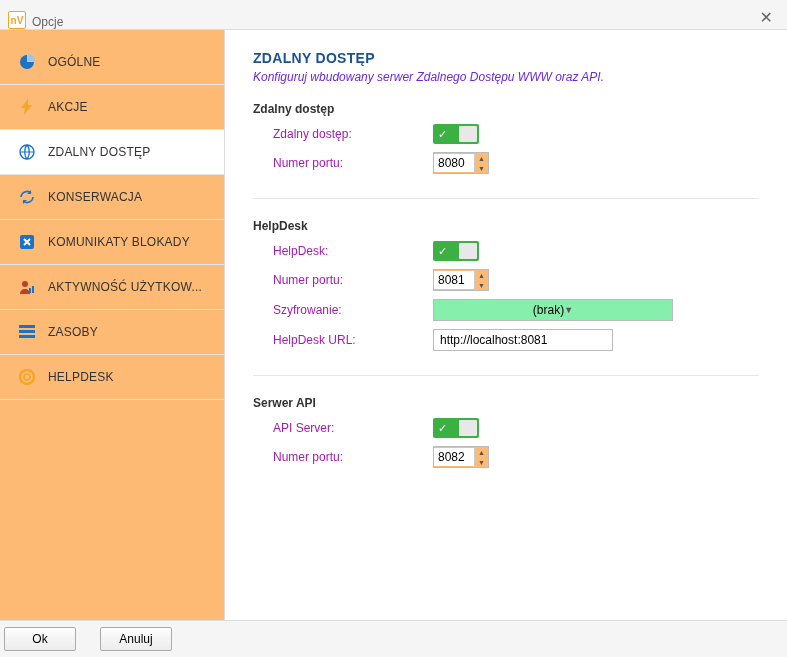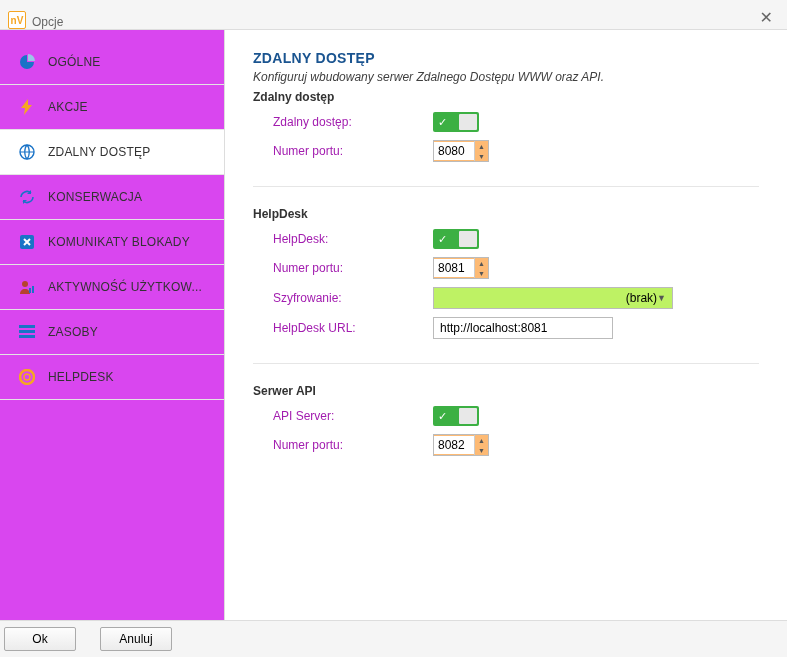--- a/index.html
+++ b/index.html
@@ -7,48 +7,48 @@
   
   .window { width: 787px; height: 657px; background: #fff; position: relative; }
   
   .titlebar { height: 30px; background: #f5f5f5; border-bottom: 1px solid #ddd; display: flex; align-items: flex-end; padding: 0 8px; }
   .titlebar .app-icon { width: 18px; height: 18px; border: 1px solid #f5a623; background: #fff; display: flex; align-items: center; justify-content: center; font-size: 10px; color: #f5a623; font-weight: bold; border-radius: 2px; }
   .titlebar .title { margin-left: 6px; color: #666; font-size: 12px; }
   .titlebar .close { margin-left: auto; font-size: 16px; color: #666; cursor: pointer; padding: 2px 6px; }
   
   .body { display: flex; height: 590px; }
   
-  .sidebar { width: 225px; background: #d946ef; border-right: 1px solid #ddd; padding-top: 10px; }
+  .sidebar { width: 225px; background: #fdba74; border-right: 1px solid #ddd; padding-top: 10px; }
   .sidebar-item { display: flex; align-items: center; height: 45px; padding: 0 16px; cursor: pointer; font-size: 12px; color: #333; border-bottom: 1px solid #e4e4e4; }
   .sidebar-item.active { background: #fff; font-weight: normal; }
   .sidebar-item .icon { width: 22px; height: 16px; display: inline-flex; align-items: center; justify-content: center; margin-right: 10px; }
   .sidebar-item .label { text-transform: uppercase; letter-spacing: 0.2px; }
   
   .content { flex: 1; background: #fff; padding: 20px 28px; overflow: auto; }
   .page-title { font-size: 14px; font-weight: bold; color: #1a5490; margin-bottom: 4px; letter-spacing: 0.3px; }
-  .page-subtitle { font-size: 12px; color: #404040; font-style: italic; margin-bottom: 6px; }
+  .page-subtitle { font-size: 12px; color: #6d28d9; font-style: italic; margin-bottom: 18px; }
   
   .section { margin-bottom: 20px; padding-bottom: 16px; border-bottom: 1px solid #e6e6e6; }
   .section:last-child { border-bottom: none; }
   .section-title { font-weight: bold; font-size: 12px; color: #333; margin-bottom: 8px; }
   
   .form-row { display: flex; align-items: center; margin-bottom: 8px; padding-left: 20px; }
   .form-label { width: 160px; font-size: 12px; color: #a21caf; }
   .form-control { }
   
   .toggle { width: 46px; height: 20px; background: #3cb043; border-radius: 2px; display: inline-flex; align-items: center; position: relative; cursor: pointer; }
   .toggle .check { color: #fff; font-size: 11px; margin-left: 5px; }
   .toggle .knob { position: absolute; right: 2px; top: 2px; width: 18px; height: 16px; background: #e8e8e8; border-radius: 1px; }
   
   .spinner { display: inline-flex; align-items: center; border: 1px solid #bbb; background: #fdba74; height: 22px; }
   .spinner input { border: none; width: 40px; padding: 2px 4px; font-size: 12px; outline: none; }
   .spinner .arrows { width: 14px; display: flex; flex-direction: column; border-left: 1px solid #ccc; height: 100%; }
   .spinner .arrow { flex: 1; font-size: 7px; display: flex; align-items: center; justify-content: center; cursor: pointer; color: #555; line-height: 1; }
   
-  .select { display: inline-flex; align-items: center; justify-content: flex-end; border: 1px solid #bbb; background: #bef264; height: 22px; width: 240px; padding: 0 6px; cursor: pointer; font-size: 12px; }
+  .select { display: inline-flex; align-items: center; justify-content: center; border: 1px solid #bbb; background: #86efac; height: 22px; width: 240px; padding: 0 6px; cursor: pointer; font-size: 12px; }
   .select .chev { font-size: 9px; color: #555; }
   
   .textfield { border: 1px solid #bbb; background: #fff; height: 22px; width: 180px; padding: 2px 6px; font-size: 12px; }
   
   .footer { position: absolute; bottom: 0; left: 0; right: 0; height: 37px; border-top: 1px solid #ddd; background: #f5f5f5; display: flex; align-items: center; padding: 0 4px; gap: 24px; }
   .btn { min-width: 72px; height: 24px; background: linear-gradient(#fdfdfd,#ececec); border: 1px solid #aaa; border-radius: 2px; font-size: 12px; cursor: pointer; padding: 0 14px; }
 </style>
 </head>
 <body>
 

